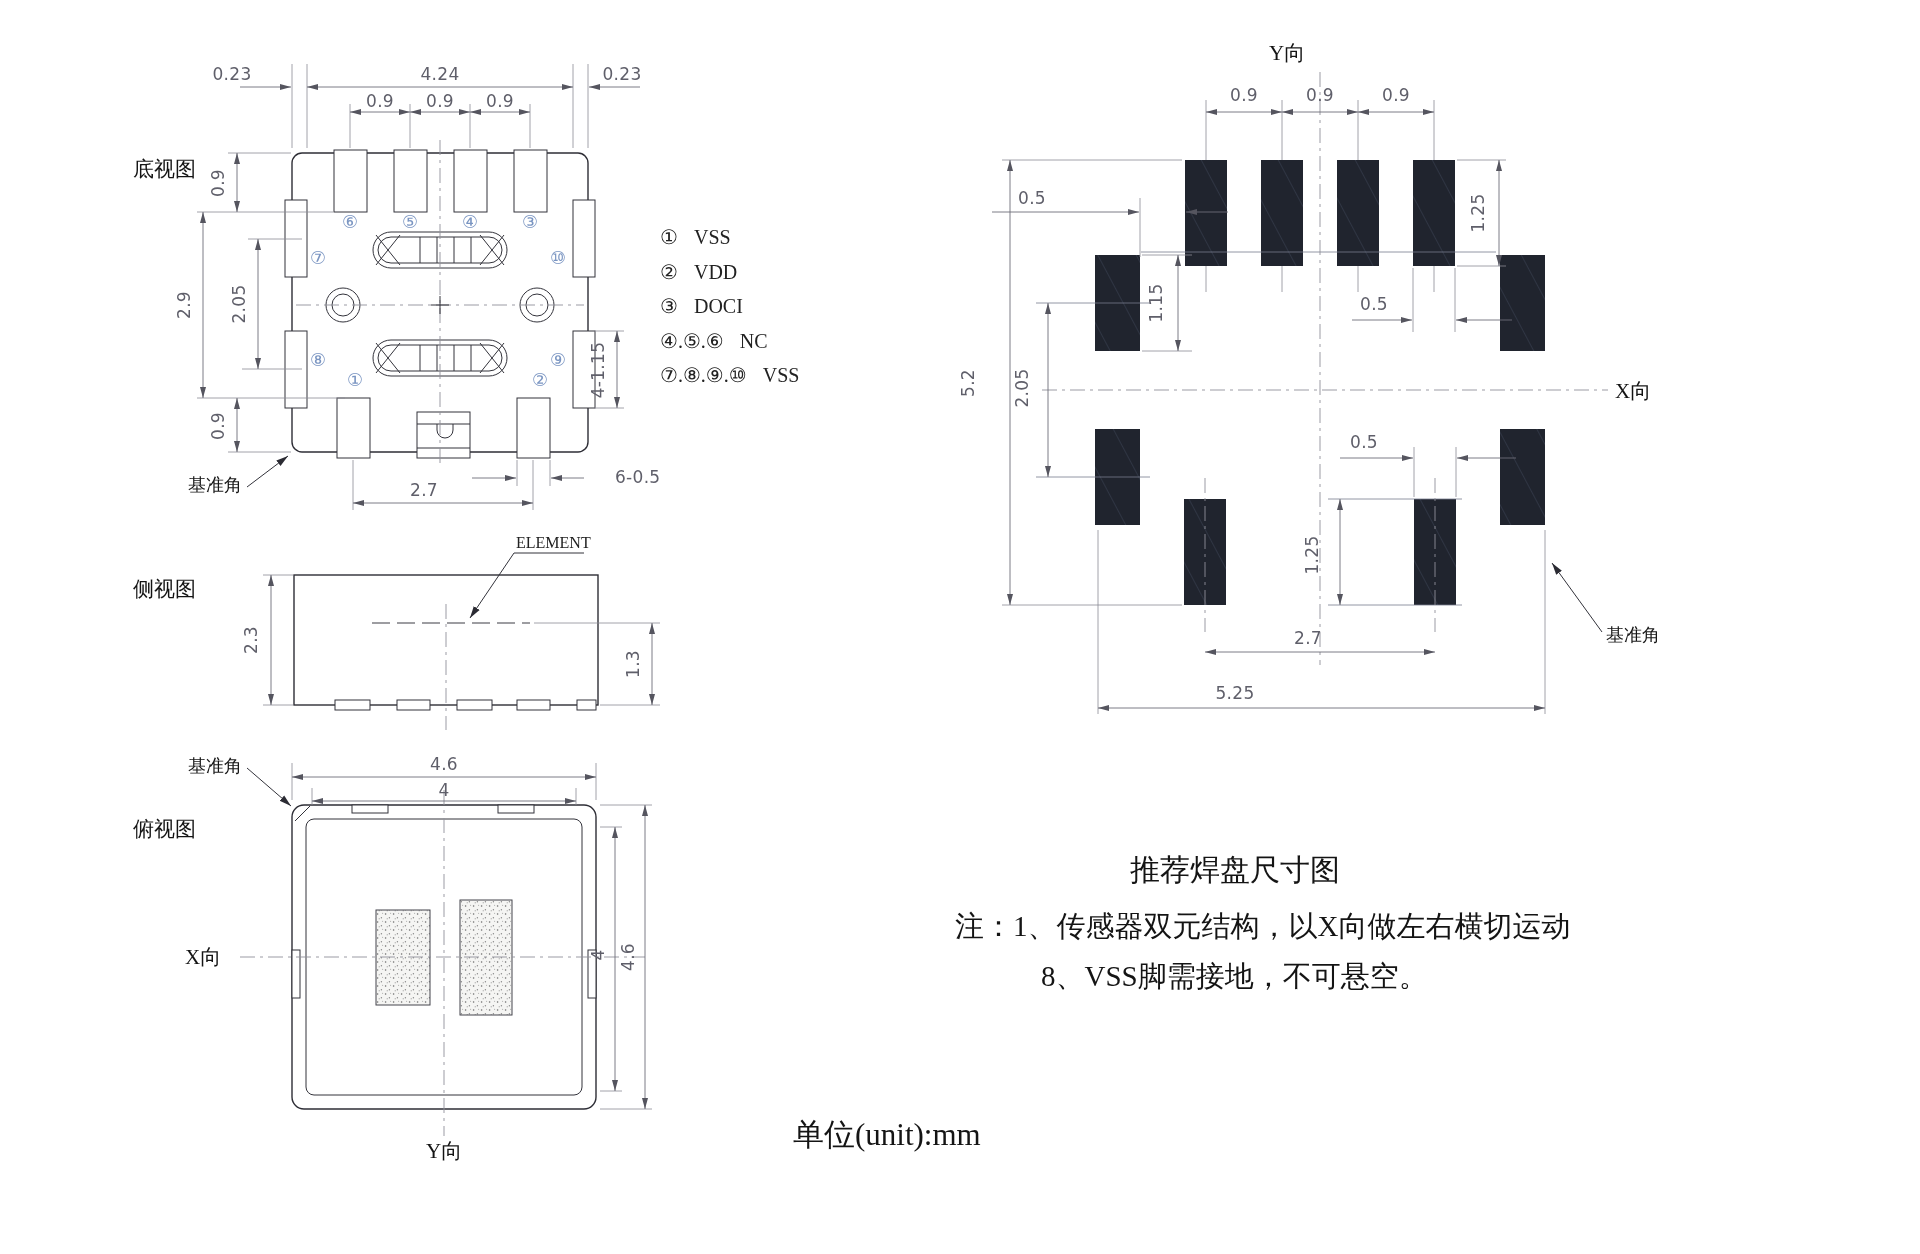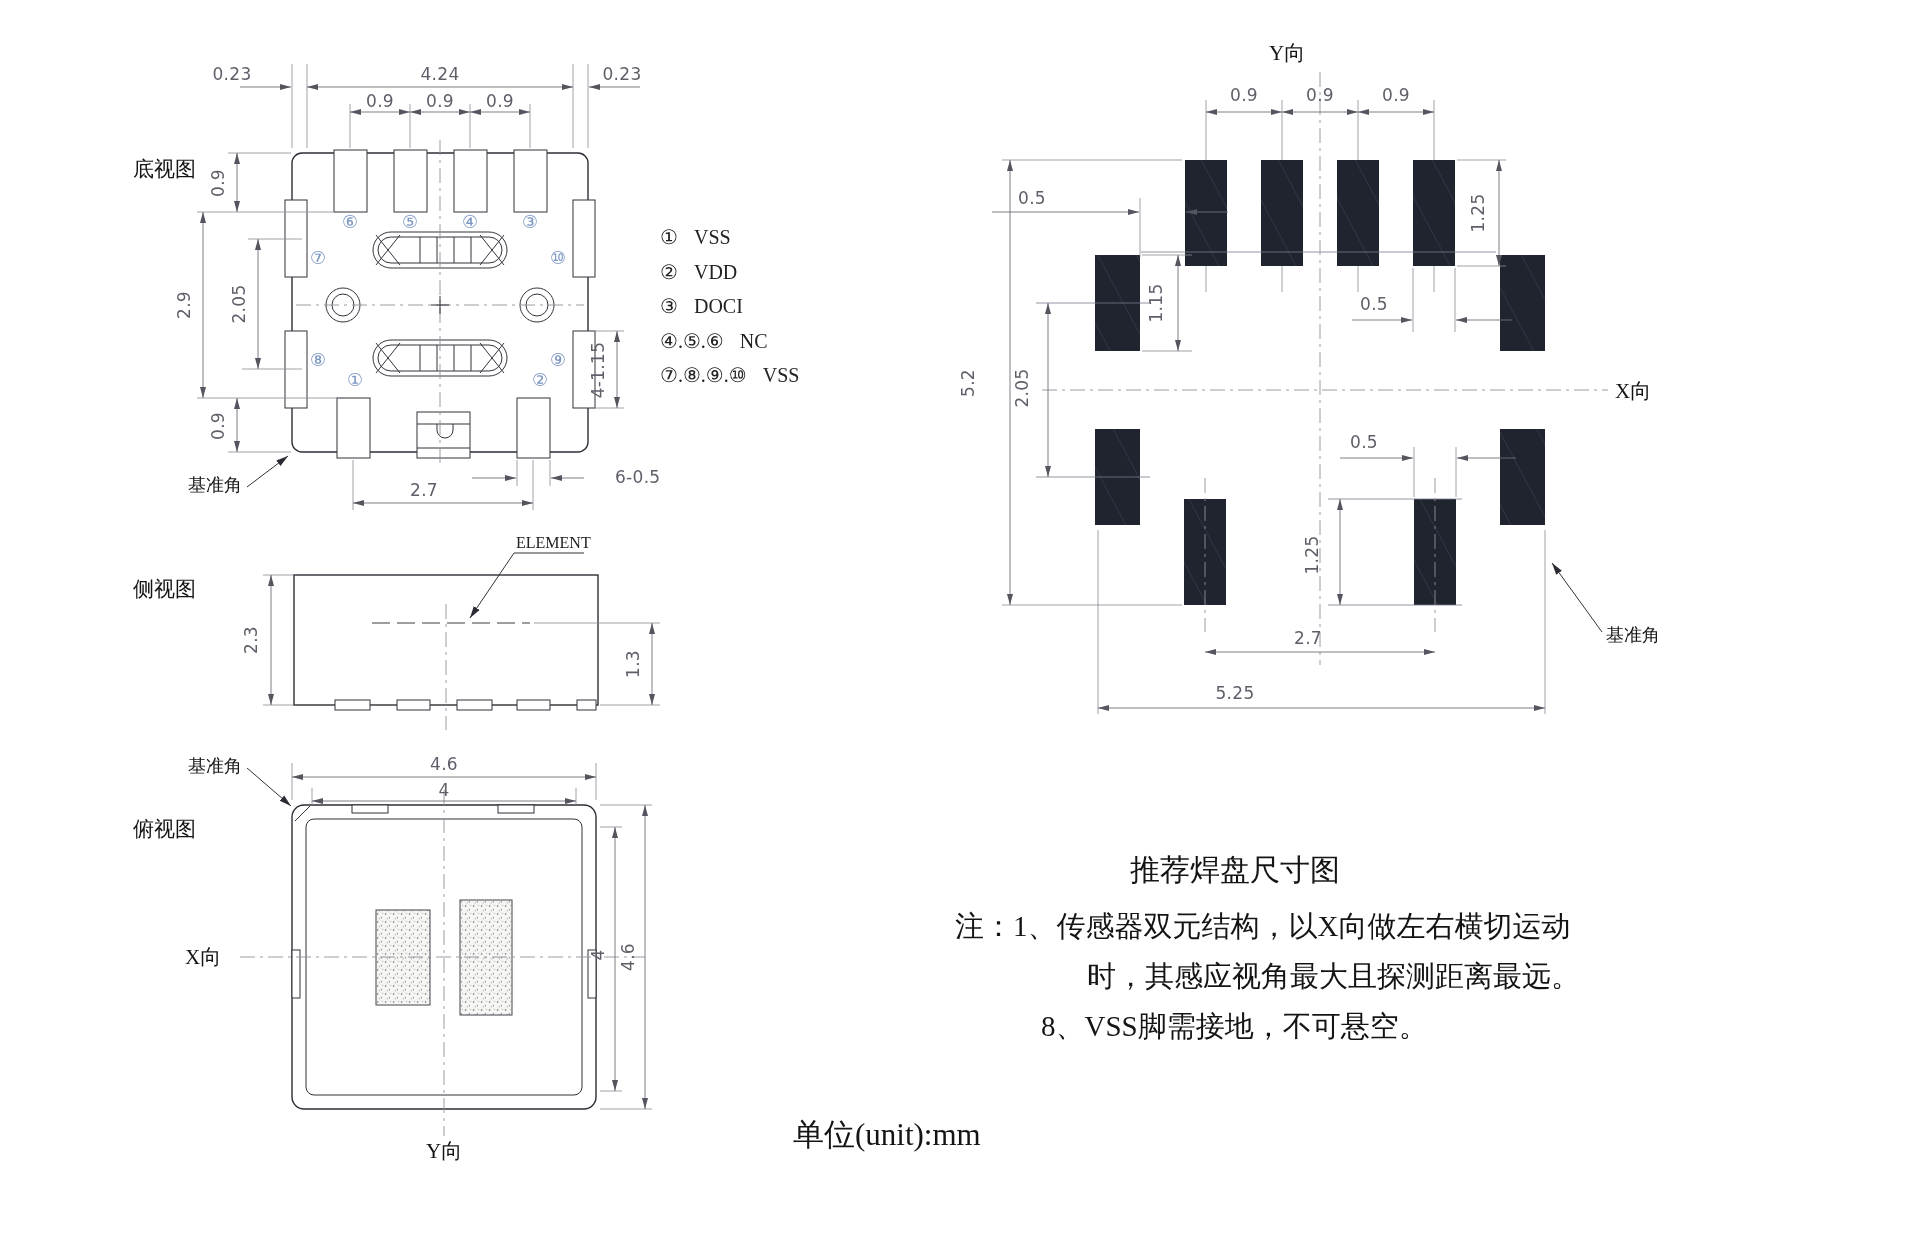--- a/index.html
+++ b/index.html
@@ -354,19 +354,18 @@
   <div class="pinrow"><span class="pnm">①</span><span class="ps">VSS</span></div>
   <div class="pinrow"><span class="pnm">②</span><span class="ps">VDD</span></div>
   <div class="pinrow"><span class="pnm">③</span><span class="ps">DOCI</span></div>
   <div class="pinrow"><span class="pnm">④.⑤.⑥</span><span class="ps">NC</span></div>
   <div class="pinrow"><span class="pnm">⑦.⑧.⑨.⑩</span><span class="ps">VSS</span></div>
 </div>
 
 <div class="notes">
   <div class="title">推荐焊盘尺寸图</div>
   <div class="nline n1">注：1、传感器双元结构，以X向做左右横切运动</div>
-  <div class="nline n2">时，其感应视角最大且探测距离最远。</div>
   <div class="nline n3">8、VSS脚需接地，不可悬空。</div>
 </div>
 
 <div class="footer-unit">单位(unit):mm</div>
 
 </div>
 
 </body></html>

